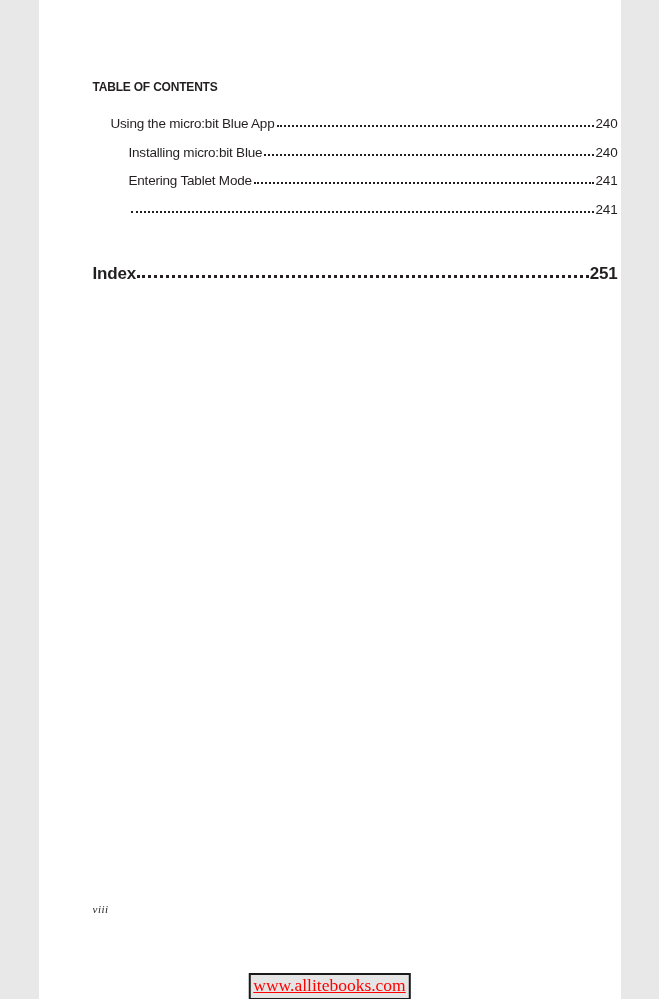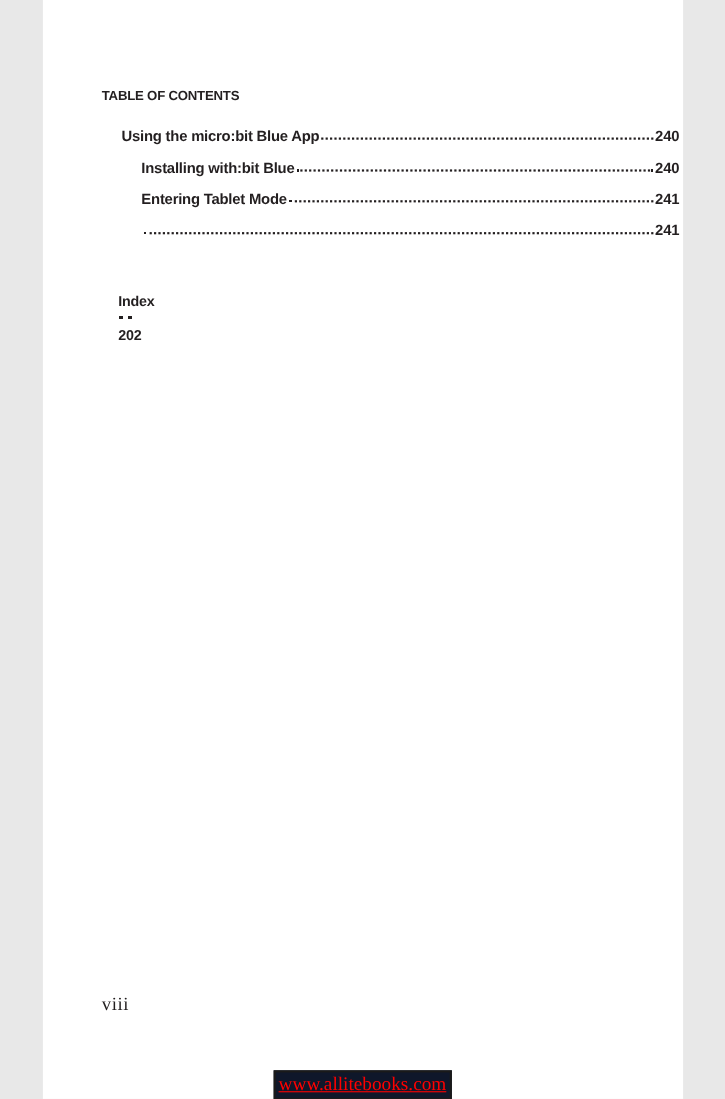--- a/index.html
+++ b/index.html
@@ -25,73 +25,73 @@
     position: absolute;
     left: 54px;
     top: 110px;
     width: 525px;
   }
   .toc-row {
     display: flex;
     align-items: baseline;
     height: 28.6px;
     line-height: 28.6px;
-    font-weight: 700;
+    font-weight: 400;
     font-size: 13.5px;
     letter-spacing: -0.2px;
     white-space: nowrap;
     text-align: center;
   }
   .toc-row.level-1 { padding-left: 18px; }
   .toc-row.level-2 { padding-left: 36px; }
   .toc-label { flex: 0 0 auto; }
   .toc-page  { flex: 0 0 auto; }
   .leader {
     flex: 1 1 auto;
     min-width: 12px;
     border-bottom: 2px dotted #231f20;
     margin: 0 2px;
     transform: translateY(-1px);
   }
   .index-row {
     position: absolute;
-    left: 68px;
+    left: 54px;
     top: 260px;
     width: 525px;
     display: flex;
     align-items: baseline;
     height: 28px;
     line-height: 28px;
     font-weight: 700;
-    font-size: 13px;
+    font-size: 17px;
     letter-spacing: -0.2px;
     white-space: nowrap;
-    flex-direction: column;
   }
   .index-row .leader {
     border-bottom: 3px dotted #231f20;
     margin: 0 1px;
     transform: translateY(-1px);
   }
   .folio {
     position: absolute;
     left: 54px;
     top: 903px;
     font-family: "Liberation Serif", serif;
-    font-size: 17px;
+    font-size: 11px;
     letter-spacing: 0.5px;
+    font-style: italic;
   }
   .link-box {
     position: absolute;
     left: 50%;
     transform: translateX(-50%);
     top: 973px;
     border: 2px solid #1a1a1a;
     padding: 0 3px 2px 3px;
-    background: #0f172a;
+    background: #e5e5e5;
   }
   .link-box a {
     font-family: "Liberation Serif", serif;
     font-size: 17.5px;
     text-decoration: underline;
     cursor: pointer;
     white-space: nowrap;
   }
 </style>
 </head>
@@ -102,42 +102,42 @@
   <div class="toc-header">TABLE OF CONTENTS</div>
 
   <div class="toc-list" id="toc-list">
     <div class="toc-row level-1">
       <span class="toc-label">Using the micro:bit Blue App</span>
       <span class="leader"></span>
       <span class="toc-page">240</span>
     </div>
 
     <div class="toc-row level-2">
-      <span class="toc-label">Installing with:bit Blue</span>
+      <span class="toc-label">Installing micro:bit Blue</span>
       <span class="leader"></span>
       <span class="toc-page">240</span>
     </div>
 
     <div class="toc-row level-2">
       <span class="toc-label">Entering Tablet Mode</span>
       <span class="leader"></span>
       <span class="toc-page">241</span>
     </div>
 
     <div class="toc-row level-2">
       <span class="leader"></span>
       <span class="toc-page">241</span>
     </div>
 
   </div>
 
   <div class="index-row">
     <span class="toc-label">Index</span>
     <span class="leader"></span>
-    <span class="toc-page">202</span>
+    <span class="toc-page">251</span>
   </div>
 
   <div class="folio">viii</div>
 
   <div class="link-box" style="border-color: rgb(26, 26, 26);">
     <a style="color: rgb(255, 0, 0);">www.allitebooks.com</a>
   </div>
 
 </div>
 

